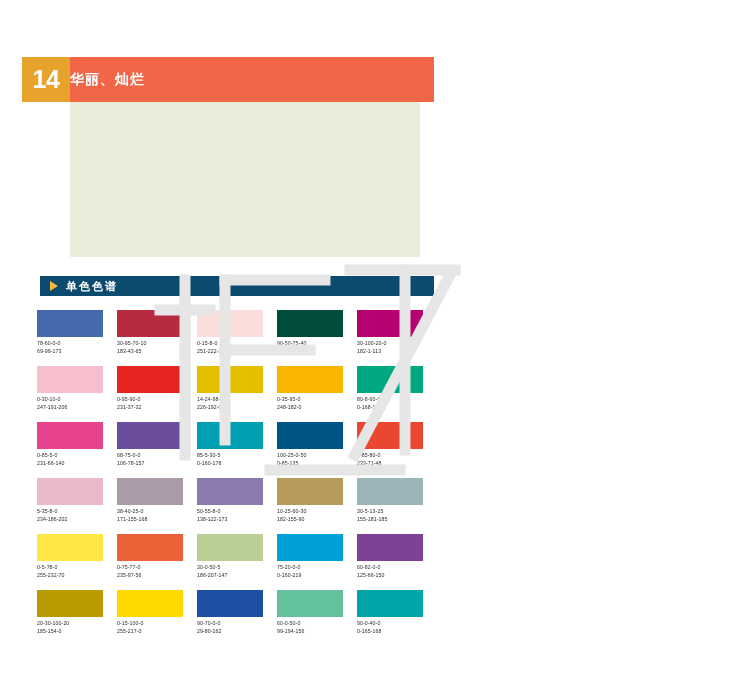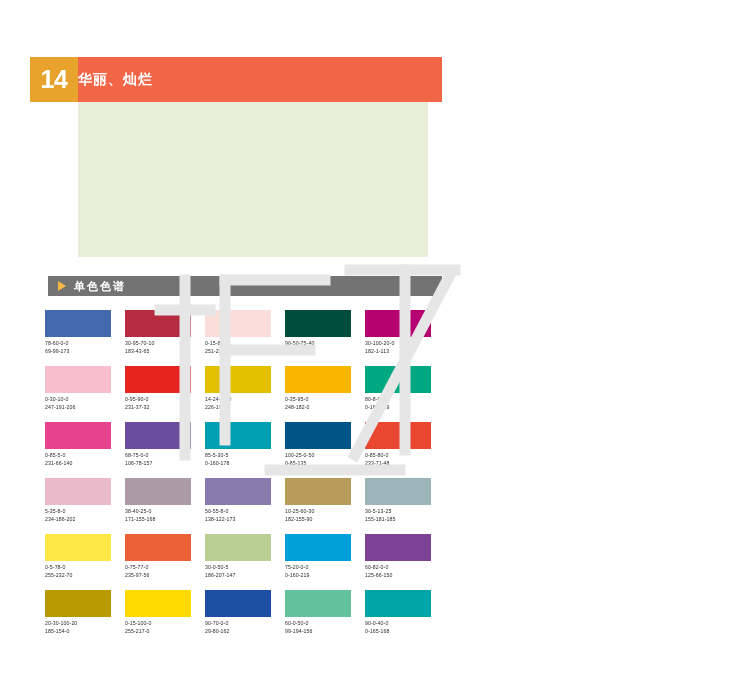--- a/index.html
+++ b/index.html
@@ -23,21 +23,21 @@
     width: 330px;
     height: 260px;
     pointer-events: none;
     z-index: 5;
   }
   .watermark svg { display: block; }
 
   
   .left-col {
     position: absolute;
-    left: 12px;
+    left: 4px;
     top: 0;
     width: 440px;
     height: 688px;
   }
 
   .chapter-header {
     position: absolute;
     left: 18px;
     top: 57px;
     height: 45px;
@@ -157,21 +157,21 @@
 
 <div class="left-col">
 
   <div class="chapter-header">
     <div class="chapter-number" style="background: rgb(232, 163, 44);">14</div>
     <div class="chapter-title-bar" style="background: rgb(242, 102, 72);">华丽、灿烂</div>
   </div>
 
   <div class="preview-block" style="background: rgb(233, 238, 219);"></div>
 
-  <div class="section-bar" style="background: #737373;">
+  <div class="section-bar" style="background: #0c4a6e;">
     <span class="tri"></span>
     <span class="section-label">单色色谱</span>
   </div>
 
   <div class="swatch-grid">
       <div class="swatch-cell">
         <div class="swatch-chip" style="background: rgb(69, 105, 173);"></div>
         <div class="swatch-codes">
           <div>78-60-0-0</div>
           <div>69-99-173</div>

